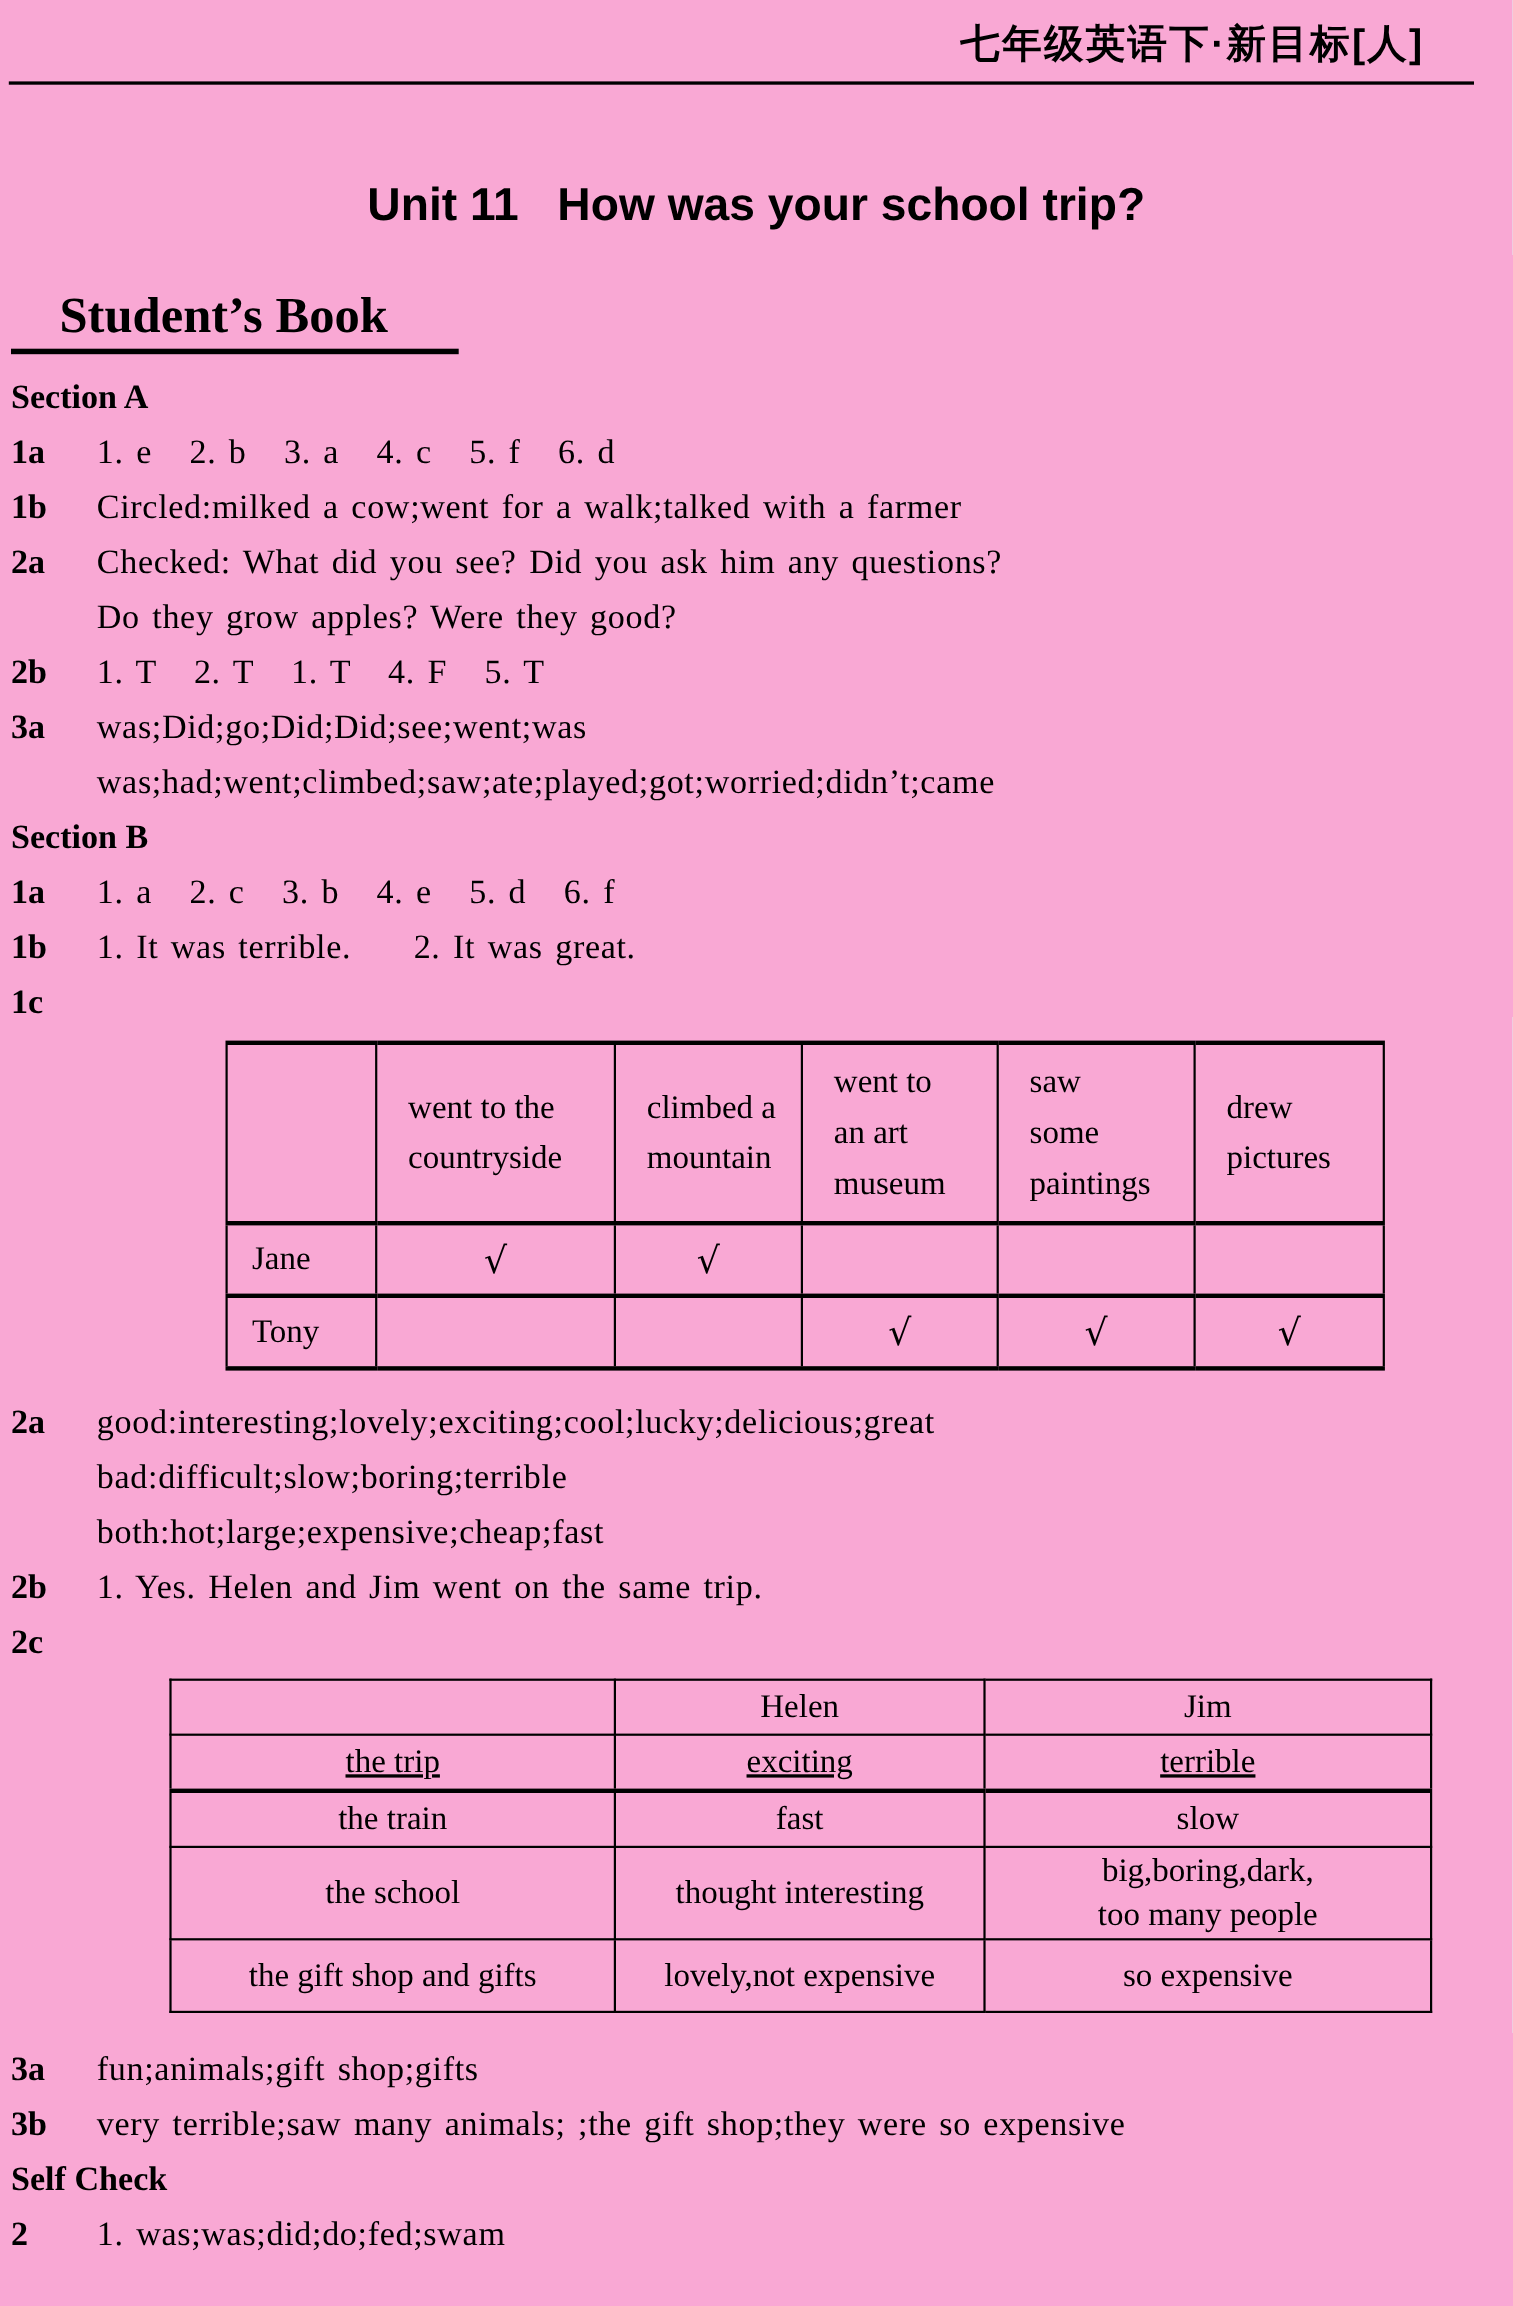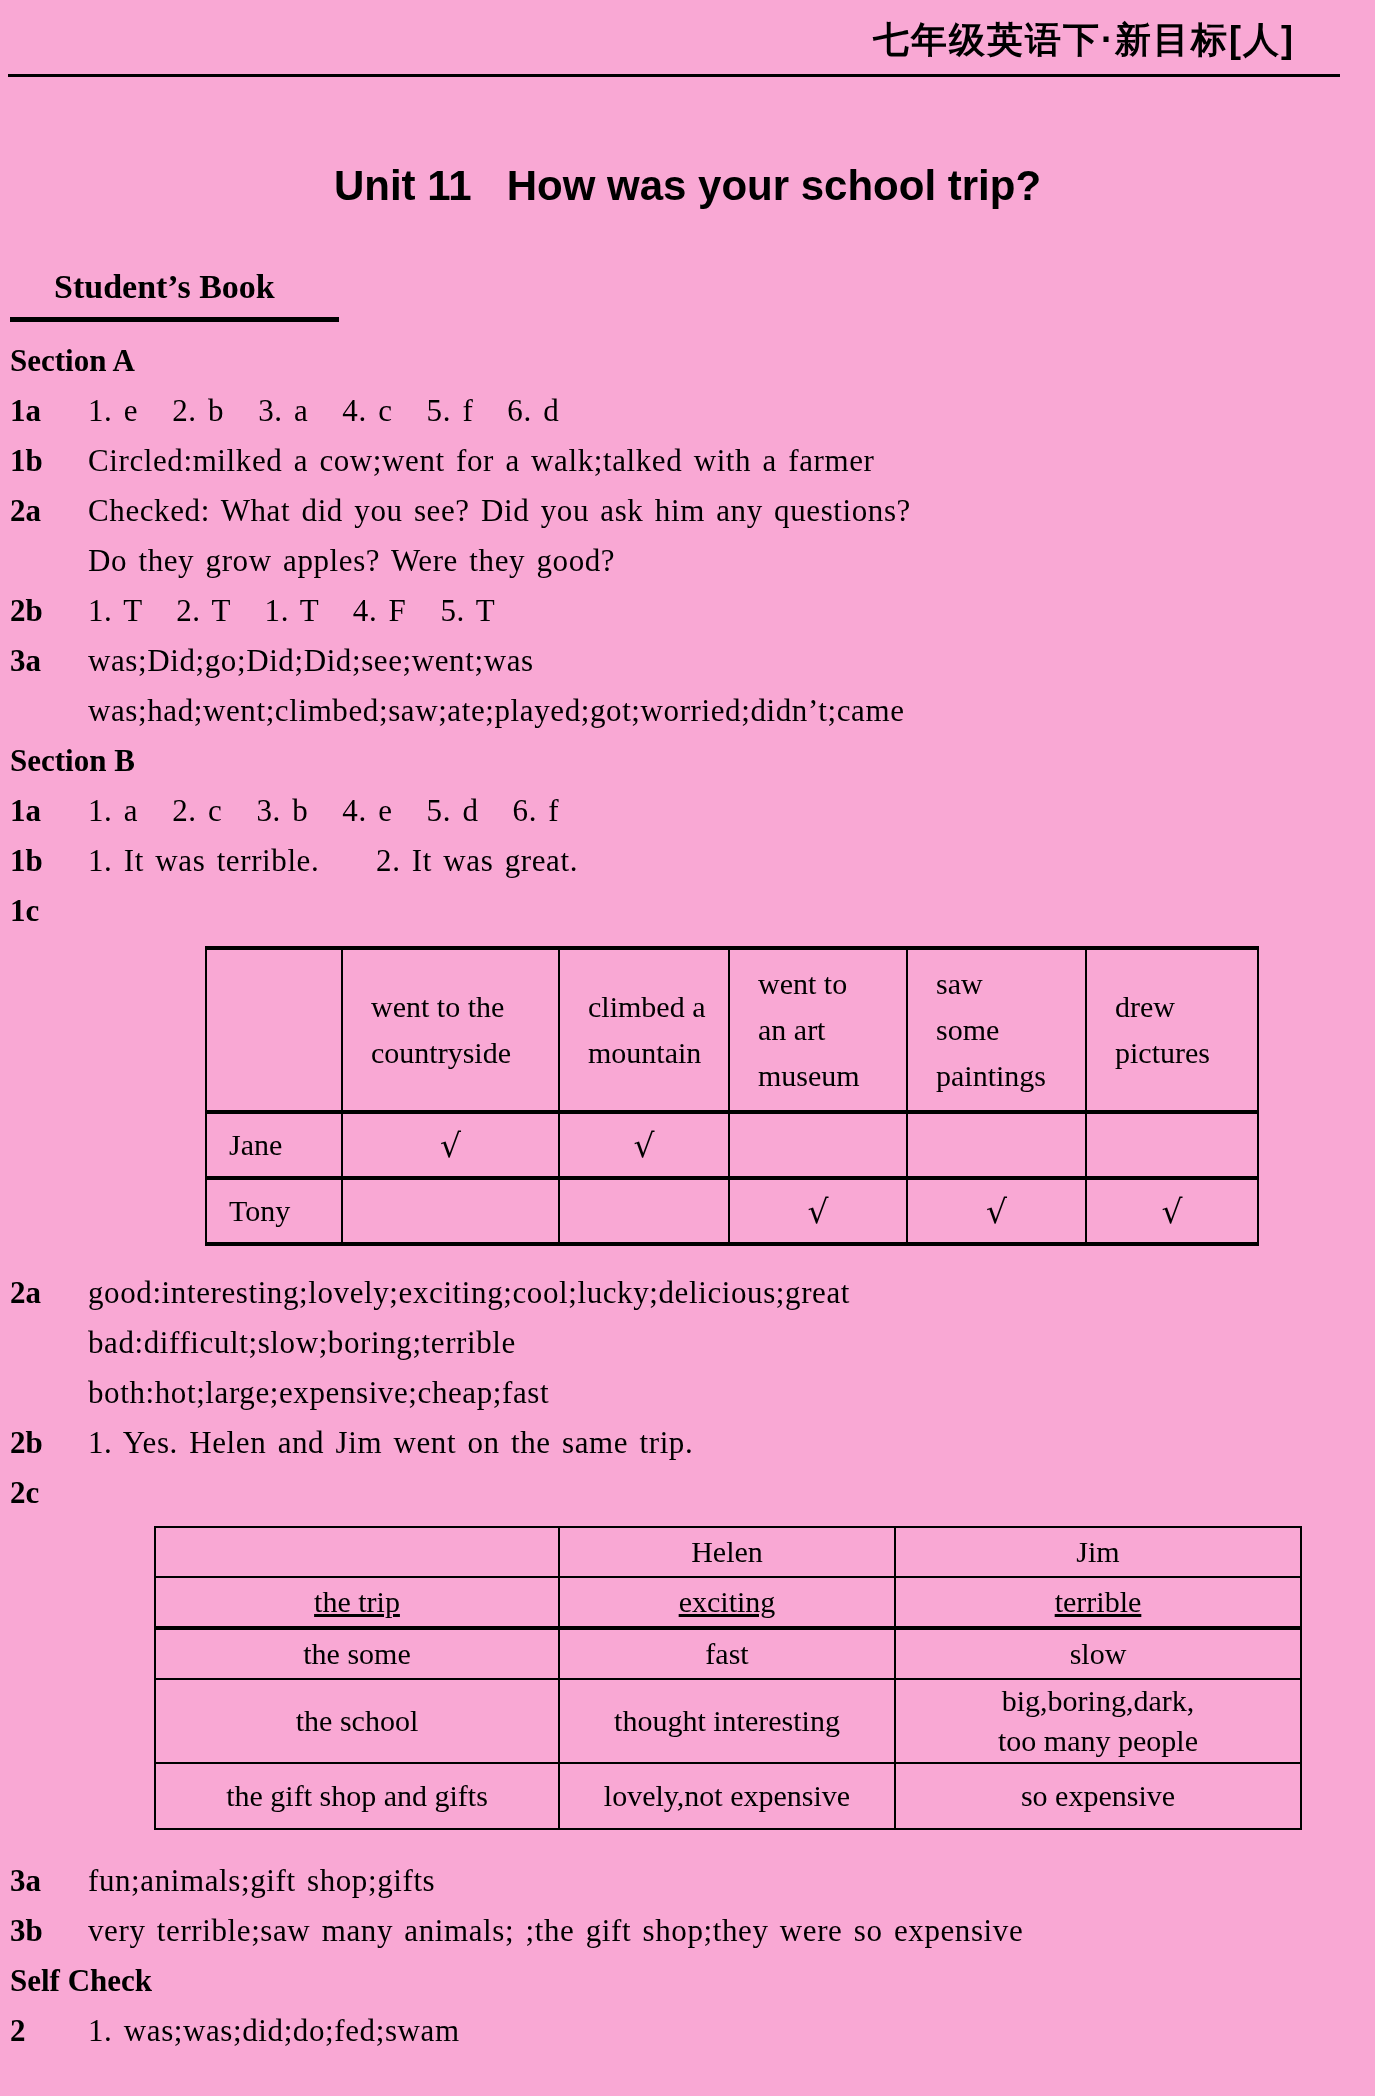--- a/index.html
+++ b/index.html
@@ -36,21 +36,21 @@
     font-weight:bold;
     font-size:42px;
     line-height:50px;
     white-space:pre-wrap;
   }
   
   .book-wrap { margin:54px 0 0 10px; }
   .book-heading {
     display:inline-block;
     font-weight:bold;
-    font-size:34px;
+    font-size:46px;
     line-height:44px;
     padding:0 64px 8px 44px;
     border-bottom:5px solid #000;
     white-space:pre-wrap;
   }
   
   .content { margin-top:14px; padding:0 10px; }
   .sec {
     font-weight:bold;
     font-size:31px;
@@ -242,21 +242,21 @@
         <td></td>
         <td>Helen</td>
         <td>Jim</td>
       </tr>
       <tr class="thick">
         <td>the trip</td>
         <td>exciting</td>
         <td>terrible</td>
       </tr>
       <tr>
-        <td>the some</td>
+        <td>the train</td>
         <td>fast</td>
         <td>slow</td>
       </tr>
       <tr class="r-museum">
         <td>the school</td>
         <td>thought interesting</td>
         <td>big,boring,dark,
 too many people</td>
       </tr>
       <tr class="r-gift">

